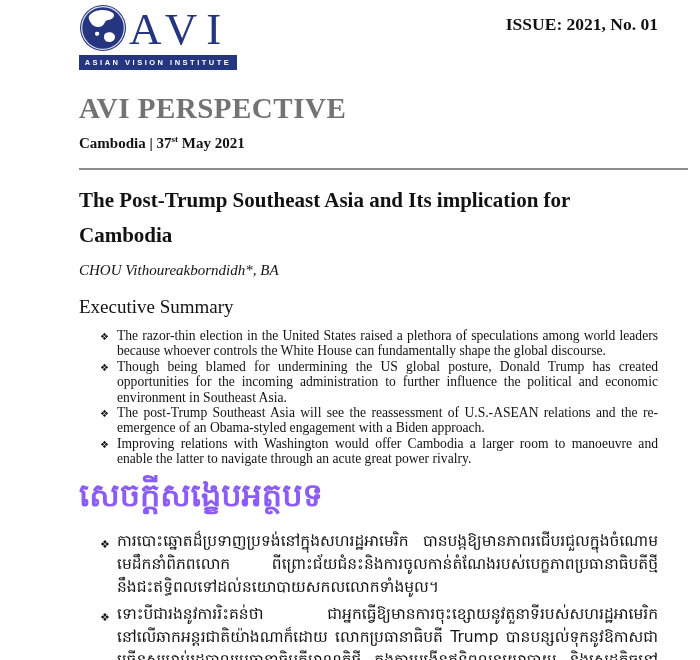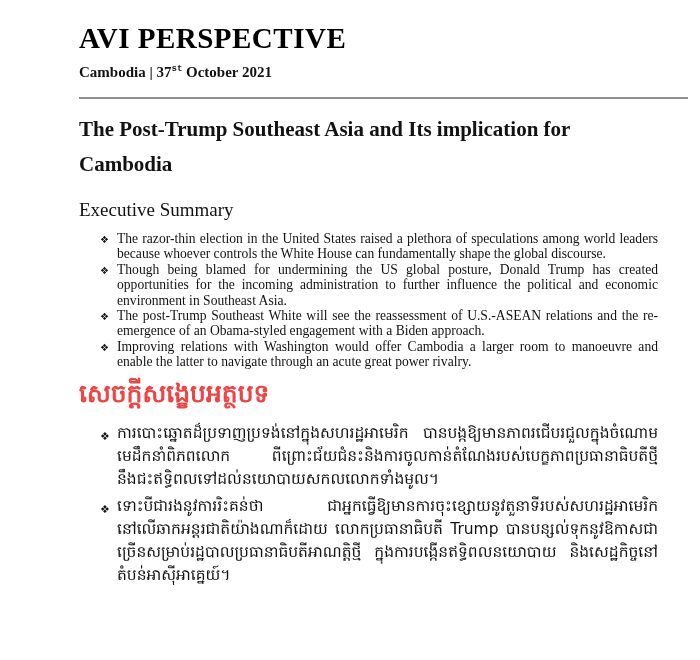--- a/index.html
+++ b/index.html
@@ -25,82 +25,103 @@
     display: flex; align-items: center; justify-content: center;
   }
   .logo-bar span {
     color: #ffffff; font-family: "Liberation Sans", sans-serif;
     font-size: 7.5px; font-weight: bold; letter-spacing: 2.5px; white-space: nowrap;
   }
   .issue { font-weight: bold; font-size: 17.5px; margin-top: 12px; }
 
   
   .masthead-title {
-    color: #000000; font-weight: bold; font-size: 29px;
+    color: #737373; font-weight: bold; font-size: 29px;
     letter-spacing: 0.5px; margin-top: 22px;
   }
   .dateline { font-weight: bold; font-size: 15px; margin-top: 9px; }
-  .dateline sup { font-size: 9px; font-family: Liberation Mono, monospace; }
+  .dateline sup { font-size: 9px; }
   .rule { height: 2px; background: #8f8f8f; margin-top: 16px; margin-right: -30px; }
 
   
   .article-title { font-weight: bold; font-size: 21px; line-height: 35px; margin-top: 13px; max-width: 556px; }
   .author { font-style: italic; font-size: 15px; margin-top: 9px; }
   .exec-heading { font-weight: normal; font-size: 19px; margin-top: 17px; }
 
   ul.bullets { list-style: none; margin: 10px 0 0 0; padding: 0 0 0 21px; }
   ul.bullets li {
     position: relative; padding-left: 17px; text-align: justify;
     font-size: 13.6px; line-height: 15.4px;
   }
   ul.bullets li .marker {
     position: absolute; left: 0; top: 1px;
     font-family: "DejaVu Sans", sans-serif; font-size: 10px; color: #121212;
   }
 
   
   .khmer-heading {
-    font-weight: bold; font-size: 25px; margin-top: 8px;
-    font-family: "DejaVu Sans", sans-serif; color: #ef4444;
+    font-weight: bold; font-size: 32px; margin-top: 8px;
+    font-family: "DejaVu Sans", sans-serif; color: #8b5cf6;
   }
   ul.kh-bullets { list-style: none; margin: 8px 0 0 0; padding: 0 0 0 21px; }
   ul.kh-bullets li {
     position: relative; padding-left: 17px; text-align: justify;
     font-family: "DejaVu Sans", sans-serif;
     font-size: 15.5px; line-height: 23px; margin-bottom: 4px;
   }
   ul.kh-bullets li .marker { position: absolute; left: 0; top: 3px; font-size: 11px; }
 </style>
 </head>
 <body>
 
 <div class="content">
 
+  <div class="header-row">
+    <div class="logo">
+      <div class="logo-top">
+        <span class="globe">
+          <svg viewBox="0 0 48 48" xmlns="http://www.w3.org/2000/svg">
+            <circle cx="24" cy="24" r="23" fill="#26357f"></circle>
+            <circle cx="24" cy="24" r="21.3" fill="none" stroke="#ffffff" stroke-width="1.2" opacity="0.85"></circle>
+            <path d="M10 12 C14 5 28 4 34 9 C37 12 33 16 29 16 C26 16 26 20 23 22 C20 24 14 23 12 19 C10.5 16.5 9 14.5 10 12 Z" fill="#ffffff"></path>
+            <path d="M27 29 C31 27 36 29 36 33 C36 37 31 39 27.5 37.5 C24.5 36 24 30.5 27 29 Z" fill="#ffffff"></path>
+            <path d="M17 28 C19 27 21 28.5 20 30.5 C19 32.5 16 32 16 30 C16 29 16.2 28.4 17 28 Z" fill="#ffffff"></path>
+          </svg>
+        </span>
+        <span class="logo-acronym">AVI</span>
+      </div>
+      <div class="logo-bar">
+        <span>ASIAN VISION INSTITUTE</span>
+      </div>
+    </div>
+    <div class="issue">ISSUE: 2021, No. 01</div>
+  </div>
 
   <div class="masthead-title">AVI PERSPECTIVE</div>
   <div class="dateline">
-    <span>Cambodia | 37</span><sup>st</sup><span> October 2021</span>
+    <span>Cambodia | 37</span><sup>st</sup><span> May 2021</span>
   </div>
   <div class="rule"></div>
 
   <div class="article-title">The Post-Trump Southeast Asia and Its implication for Cambodia</div>
+  <div class="author">CHOU Vithoureakborndidh*, BA</div>
 
   <div class="exec-heading">Executive Summary</div>
   <ul class="bullets">
     <li>
       <span class="marker">❖</span>
       <span>The razor-thin election in the United States raised a plethora of speculations among world leaders because whoever controls the White House can fundamentally shape the global discourse.</span>
     </li>
     <li>
       <span class="marker">❖</span>
       <span>Though being blamed for undermining the US global posture, Donald Trump has created opportunities for the incoming administration to further influence the political and economic environment in Southeast Asia.</span>
     </li>
     <li>
       <span class="marker">❖</span>
-      <span>The post-Trump Southeast White will see the reassessment of U.S.-ASEAN relations and the re-emergence of an Obama-styled engagement with a Biden approach.</span>
+      <span>The post-Trump Southeast Asia will see the reassessment of U.S.-ASEAN relations and the re-emergence of an Obama-styled engagement with a Biden approach.</span>
     </li>
     <li>
       <span class="marker">❖</span>
       <span>Improving relations with Washington would offer Cambodia a larger room to manoeuvre and enable the latter to navigate through an acute great power rivalry.</span>
     </li>
   </ul>
 
   <div class="khmer-heading">សេចក្ដីសង្ខេបអត្ថបទ</div>
   <ul class="kh-bullets">
     <li>

